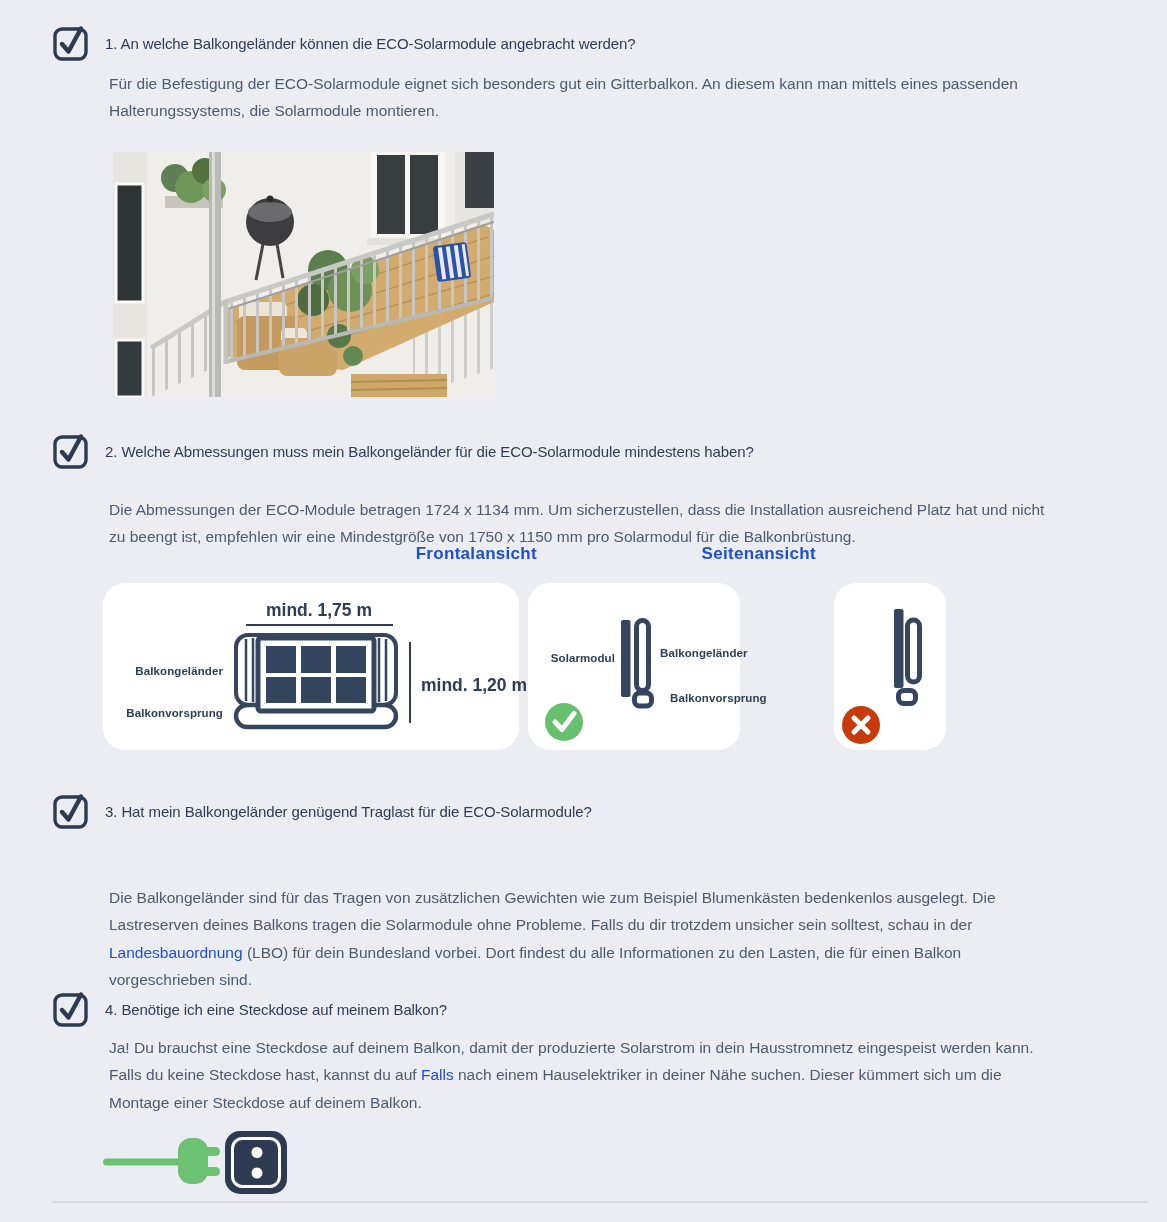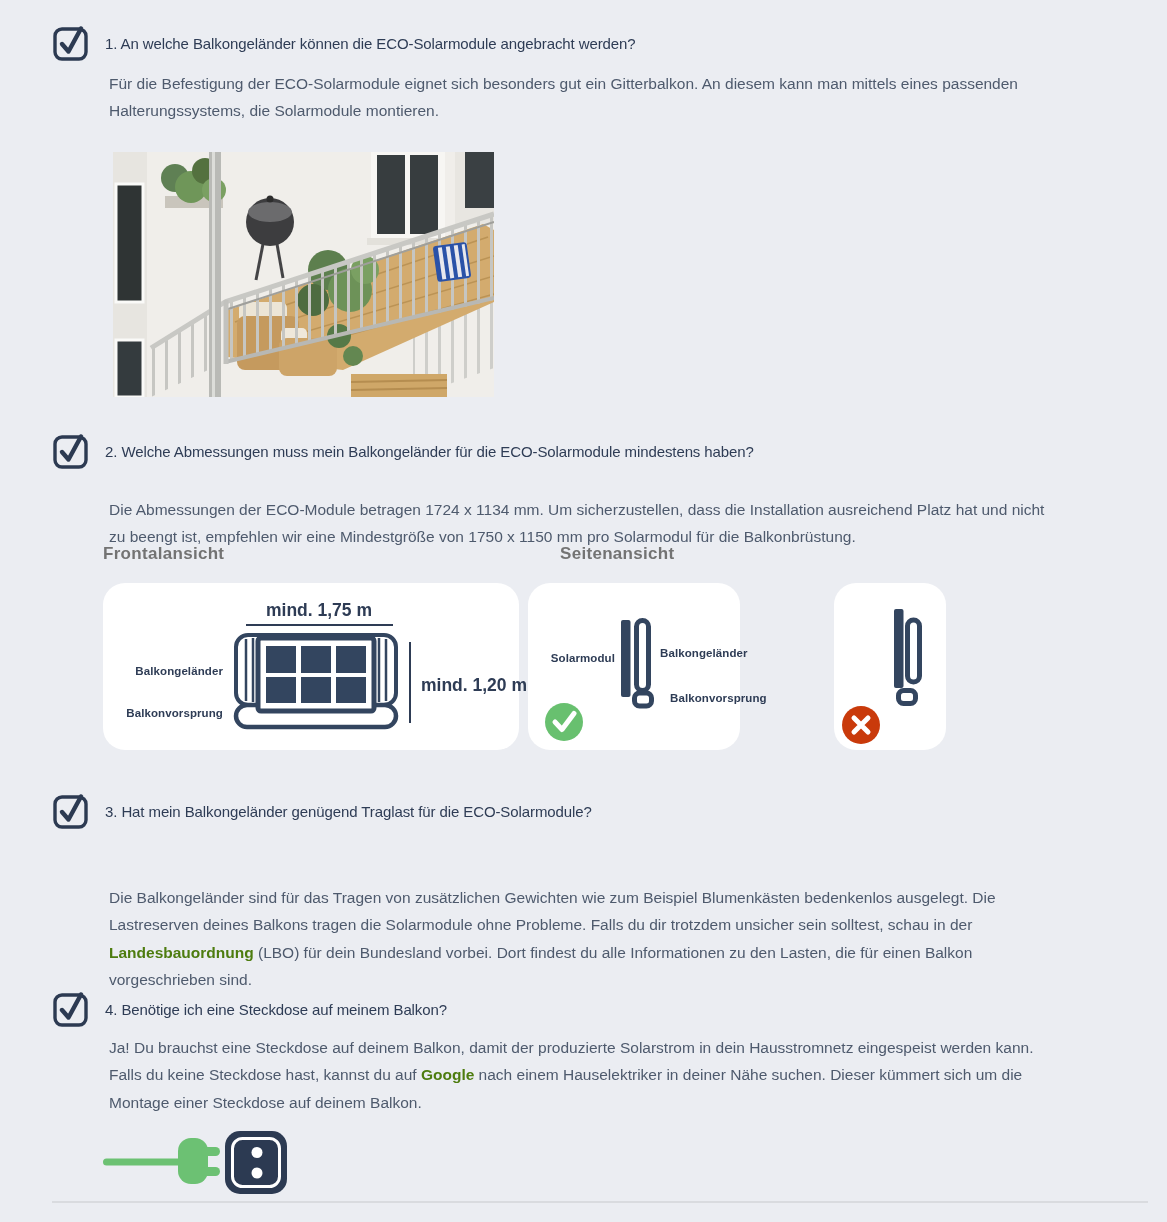--- a/index.html
+++ b/index.html
@@ -14,29 +14,29 @@
   .q {
     position:absolute; left:105px; height:38px; margin:0;
     display:flex; align-items:center;
     font-size:15px; font-weight:normal; color:#2e3c55; letter-spacing:-0.1px;
   }
   .a {
     position:absolute; left:105px; margin:4px; width:1030px;
     font-size:15.5px; line-height:27.4px; color:#4e5a6d;
     white-space:pre-line;
   }
-  .green-link { color:#4d7c0f; text-decoration:none; cursor:pointer;font-weight:bold; }
+  .green-link { color:#1d4ed8; text-decoration:none; cursor:pointer; }
   .photo {
     position:absolute; left:113px; top:152px; width:381px; height:245px;
     overflow:hidden; background:#f0eeea;
   }
   .diagram-title {
     position:absolute; top:544px; margin:0;
-    font-size:17px; font-weight:bold; color:#737373; letter-spacing:0.3px;
-    text-align:left;
+    font-size:17px; font-weight:bold; color:#1d4ed8; letter-spacing:0.3px;
+    text-align:right;
   }
   .card { position:absolute; top:583px; height:167px; background:#ffffff; border-radius:22px; }
   .card svg { display:block; }
   svg text { font-family:"Liberation Sans", sans-serif; }
   .dim-label { font-size:17.5px; font-weight:bold; fill:#2e3c55; }
   .small-label { font-size:11.5px; font-weight:bold; fill:#2e3c55; letter-spacing:0.1px; }
   .divider { position:absolute; left:52px; top:1201px; width:1096px; height:2px; background:#d9dbdf; }
   .plug-art { position:absolute; left:103px; top:1131px; width:184px; height:63px; }
 </style>
 </head>
@@ -203,21 +203,21 @@
 Lastreserven deines Balkons tragen die Solarmodule ohne Probleme. Falls du dir trotzdem unsicher sein solltest, schau in der
 </span><a class="green-link">Landesbauordnung</a><span> (LBO) für dein Bundesland vorbei. Dort findest du alle Informationen zu den Lasten, die für einen Balkon
 vorgeschrieben sind.</span></p>
 
 <svg class="checkbox" style="top:990px" viewBox="0 0 38 38">
   <rect x="3" y="5" width="31" height="30" rx="7" fill="none" stroke="#2c3a52" stroke-width="3.4"></rect>
   <path d="M10 20 L16.5 27.5 L29 4.5" fill="none" stroke="#2c3a52" stroke-width="4.4" stroke-linecap="round" stroke-linejoin="round"></path>
 </svg>
 <h2 class="q" style="top:990px">4. Benötige ich eine Steckdose auf meinem Balkon?</h2>
 <p class="a" style="top:1030px"><span>Ja! Du brauchst eine Steckdose auf deinem Balkon, damit der produzierte Solarstrom in dein Hausstromnetz eingespeist werden kann.
-Falls du keine Steckdose hast, kannst du auf </span><a class="green-link">Google</a><span> nach einem Hauselektriker in deiner Nähe suchen. Dieser kümmert sich um die
+Falls du keine Steckdose hast, kannst du auf </span><a class="green-link">Falls</a><span> nach einem Hauselektriker in deiner Nähe suchen. Dieser kümmert sich um die
 Montage einer Steckdose auf deinem Balkon.</span></p>
 
 <div class="plug-art">
   <svg viewBox="0 0 184 63" width="184" height="63">
     <g>
       <rect x="0" y="27.5" width="88" height="7" rx="3.5" fill="#6cc173"></rect>
       <rect x="75" y="7" width="30" height="46" rx="13" fill="#6cc173"></rect>
       <rect x="98" y="16" width="19" height="9" rx="4.5" fill="#6cc173"></rect>
       <rect x="98" y="36" width="19" height="9" rx="4.5" fill="#6cc173"></rect>
     </g>

